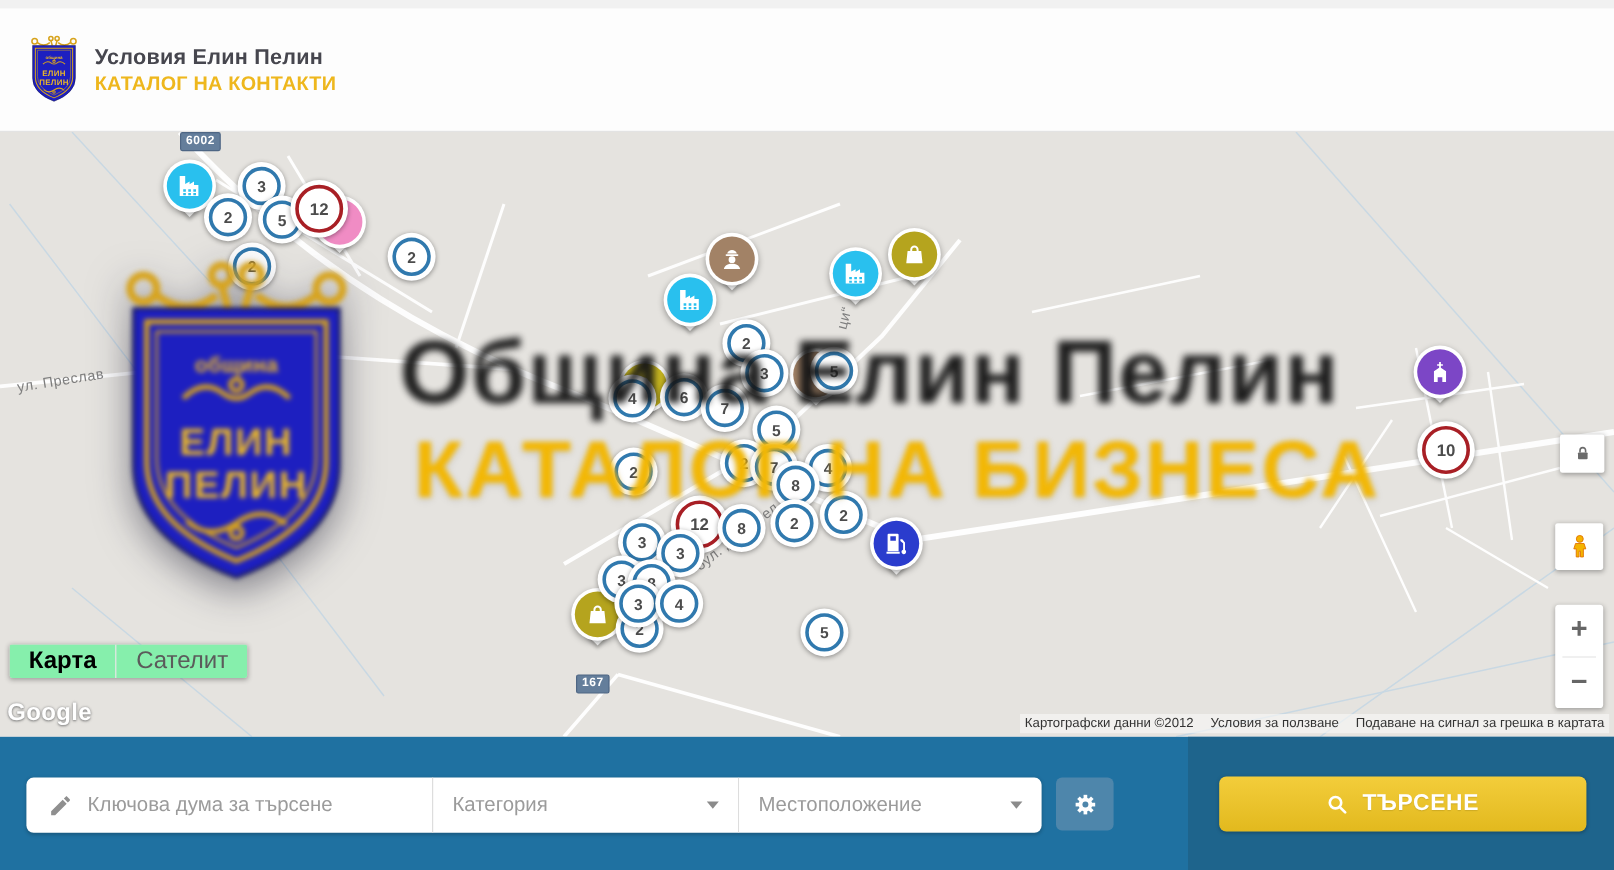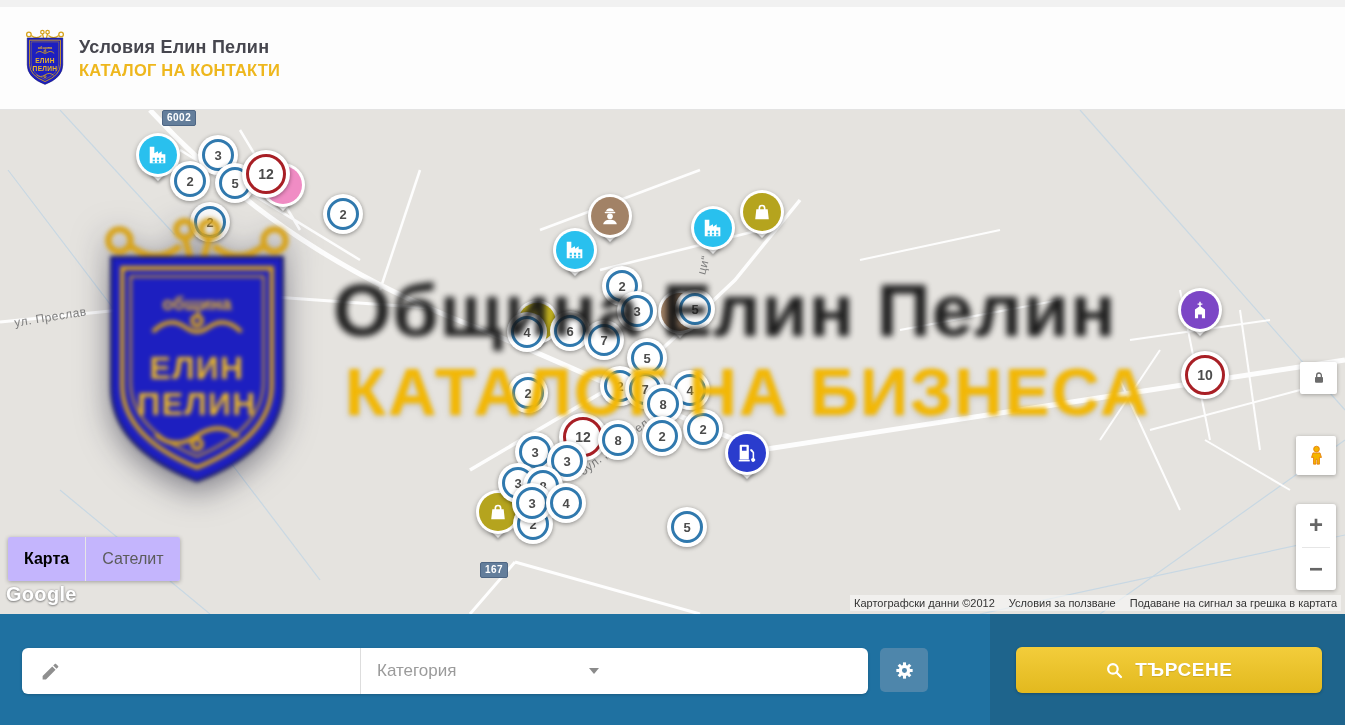--- a/index.html
+++ b/index.html
@@ -47,22 +47,22 @@
   .wm-emblem { position:absolute; left:86px; top:100px; width:222px; height:288px;
     filter:blur(2px) drop-shadow(0 10px 16px rgba(15,15,40,.5)); }
   .wm-title { position:absolute; left:333px; top:157px; font-size:75px; font-weight:bold; color:#161616;
     letter-spacing:1px; white-space:nowrap; filter:blur(3.2px); opacity:.96; }
   .wm-sub { position:absolute; left:345px; top:243px; font-size:67px; font-weight:bold;
     letter-spacing:2px; white-space:nowrap; filter:blur(2.2px); text-shadow:0 2px 6px rgba(0,0,0,.15); }
 
   
   .maptype { position:absolute; left:8px; top:427px; display:flex; box-shadow:0 1px 4px rgba(0,0,0,.3);
     border-radius:2px; overflow:hidden; z-index:30; }
-  .maptype .opt { background:#c4b5fd; height:44px; display:flex; align-items:center; padding:0 16px;
-    font-size:16px; cursor:pointer; }
+  .maptype .opt { background:#86efac; height:28px; display:flex; align-items:center; padding:0 16px;
+    font-size:20px; cursor:pointer; }
   .maptype .opt.active { font-weight:bold; color:#000; }
   .maptype .opt.inactive { color:#5b5b5b; border-left:1px solid #e6e6e6; }
 
   .google-logo { position:absolute; left:6px; top:473px; font-size:20px; font-weight:bold; color:#fff;
     letter-spacing:.3px; z-index:30; cursor:pointer;
     text-shadow:0 0 2px #9a9a9a, 0 1px 2px rgba(80,80,80,.7); }
 
   .attribution { position:absolute; right:4px; bottom:3px; display:flex; gap:14px; z-index:30;
     font-size:11px; color:#333; background:rgba(248,248,246,.65); padding:2px 4px; }
   .attribution .link { cursor:pointer; }
@@ -162,21 +162,21 @@
       <path stroke-width="3.5" d="M470 360 L640 260 L735 170 L800 90"></path>
       <path stroke-width="3" d="M0 212 L260 186 L430 198"></path>
       <path stroke-width="3" d="M515 452 L470 504 M515 452 L700 504"></path>
       <path stroke-width="2.5" d="M240 20 L300 120 M180 40 L360 150 M420 60 L380 180 M540 120 L700 60 M600 160 L760 120"></path>
       <path stroke-width="2" d="M1130 230 L1270 210 M1150 320 L1300 280 M1180 180 L1210 330 M1240 200 L1260 340 M1120 270 L1180 400 M1205 330 L1290 380 M1160 240 L1100 330"></path>
       <path stroke-width="2" d="M860 150 L1000 120 M900 220 L1060 190"></path>
     </g>
   </svg>
 
   <div id="badge-layer">
-      <div class="road-badge" style="left: 150px; top: 0px; margin-left: 12px;">6002</div>
+      <div class="road-badge" style="left: 150px; top: 0px;">6002</div>
       <div class="road-badge" style="left: 480px; top: 452px;">167</div>
     </div>
   <div id="label-layer">
       <div class="street-label" style="left: 14px; top: 200px; transform: rotate(-9deg);">ул. Преслав</div>
       <div class="street-label" style="left: 572px; top: 330px; transform: rotate(-38deg);">бул. „Новосел</div>
       <div class="street-label" style="left: 694px; top: 148px; transform: rotate(-75deg);">ци“</div>
     </div>
   <div id="pin-layer">
       <div class="pin" style="left: 158px; top: 45px;">
         <span class="tail"></span>
@@ -454,23 +454,28 @@
 </div>
 
 <div class="searchbar">
   <div class="right-zone"></div>
 
   <div class="filterbar">
     <div class="sec keyword">
       <svg viewBox="0 0 24 24">
         <path fill="#8f8f8f" d="M3 17.2V21h3.8L17.8 10 14 6.2 3 17.2zM20.7 7.1c.4-.4.4-1 0-1.4l-2.4-2.4c-.4-.4-1-.4-1.4 0l-1.8 1.8 3.8 3.8 1.8-1.8z"></path>
       </svg>
+      <input type="text" placeholder="Ключова дума за търсене" style="">
     </div>
     <div class="sec dd category">
       <span class="dd-label">Категория</span>
+      <span class="caret"></span>
+    </div>
+    <div class="sec dd location">
+      <span class="dd-label">Местоположение</span>
       <span class="caret"></span>
     </div>
   </div>
 
   <div class="gear-btn">
     <svg viewBox="0 0 24 24">
       <g fill="#fff">
         <rect x="10.4" y="3.5" width="3.2" height="17"></rect>
         <rect x="10.4" y="3.5" width="3.2" height="17" transform="rotate(45 12 12)"></rect>
         <rect x="10.4" y="3.5" width="3.2" height="17" transform="rotate(90 12 12)"></rect>

